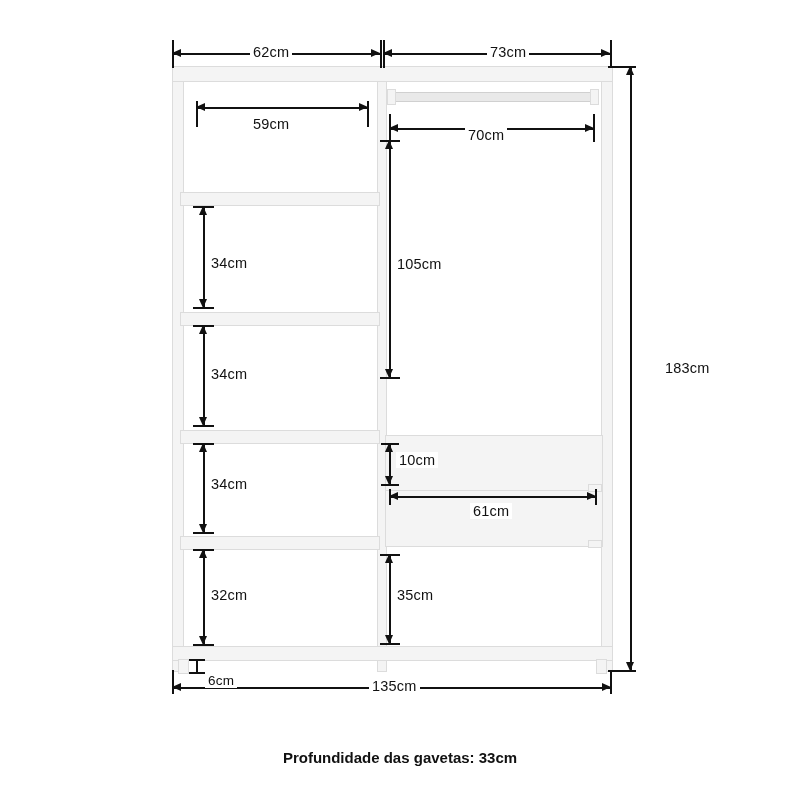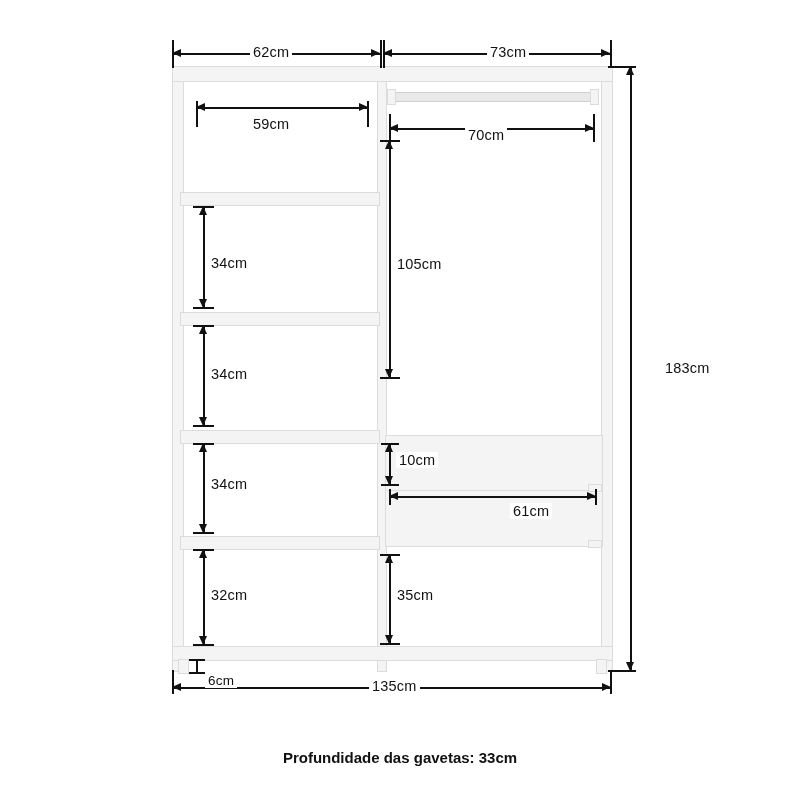--- a/index.html
+++ b/index.html
@@ -136,21 +136,21 @@
   <div class="dim-line dim-h" style="left:381px;top:484px;width:18px;"></div>
   <div class="arrow ar-u" style="left:385px;top:443px;"></div>
   <div class="arrow ar-d" style="left:385px;top:476px;"></div>
   <div class="label" style="left:396px;top:452px;">10cm</div>
 
   <div class="dim-line dim-h" style="left:389px;top:496px;width:208px;"></div>
   <div class="dim-line dim-v" style="left:389px;top:489px;height:16px;"></div>
   <div class="dim-line dim-v" style="left:595px;top:489px;height:16px;"></div>
   <div class="arrow ar-l" style="left:389px;top:492px;"></div>
   <div class="arrow ar-r" style="left:587px;top:492px;"></div>
-  <div class="label" style="left:470px;top:503px;margin-left:40px;">61cm</div>
+  <div class="label" style="left:470px;top:503px;">61cm</div>
 
   <div class="dim-line dim-v" style="left:389px;top:554px;height:90px;"></div>
   <div class="dim-line dim-h" style="left:380px;top:554px;width:20px;"></div>
   <div class="dim-line dim-h" style="left:380px;top:643px;width:20px;"></div>
   <div class="arrow ar-u" style="left:385px;top:554px;"></div>
   <div class="arrow ar-d" style="left:385px;top:635px;"></div>
   <div class="label" style="left:394px;top:587px;">35cm</div>
 
   <div class="caption" style="left:0;top:749px;">Profundidade das gavetas: 33cm</div>
 

